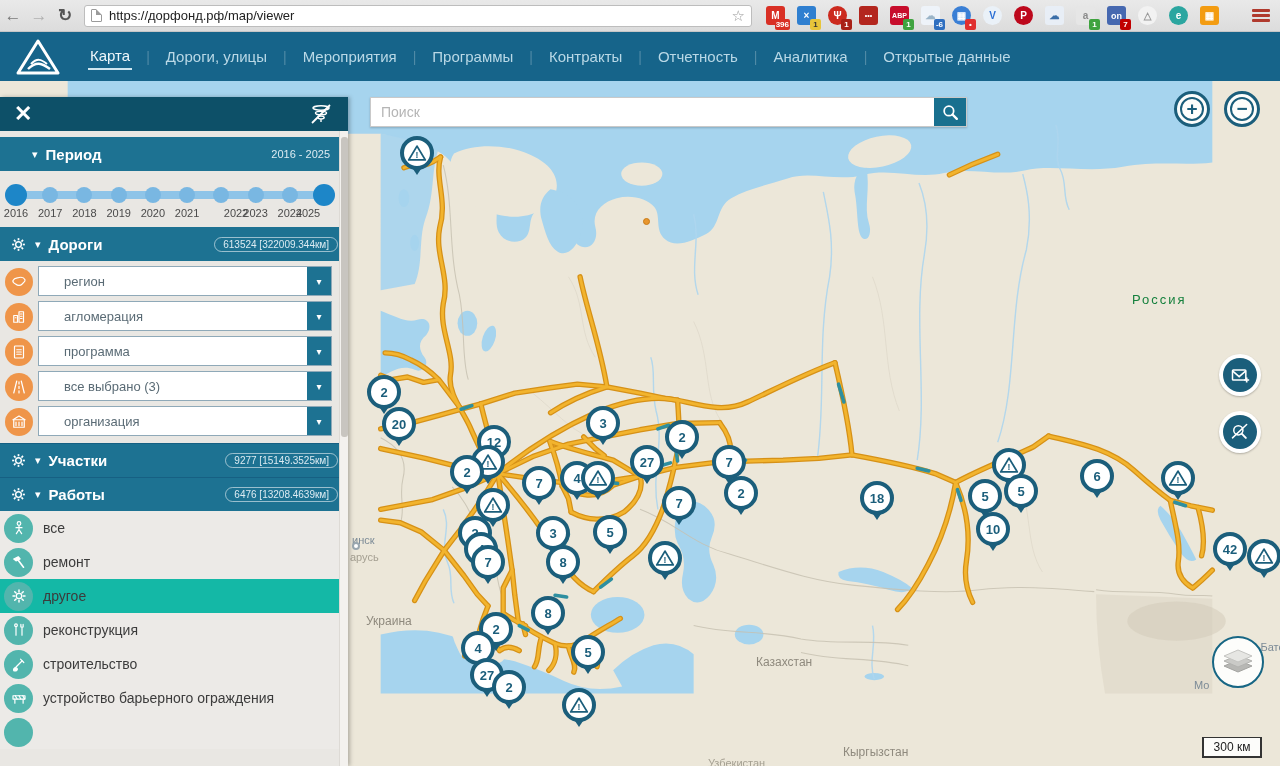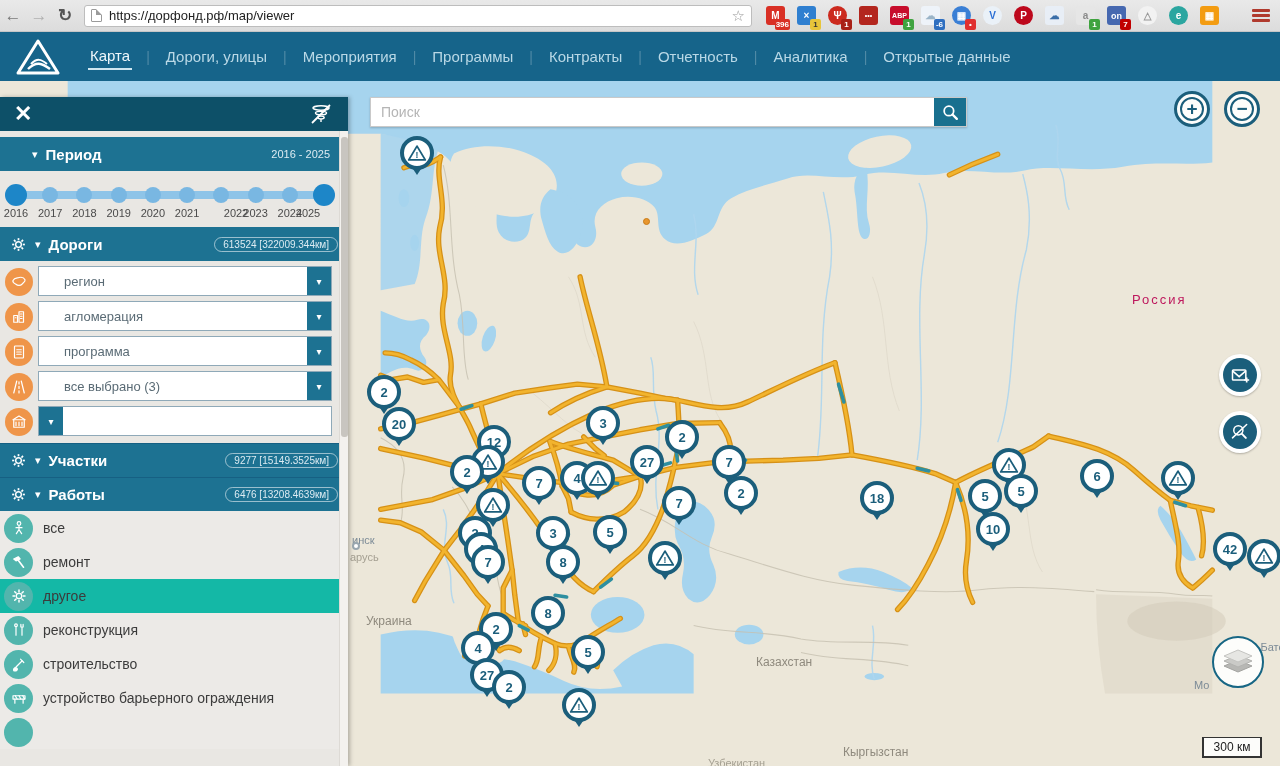--- a/index.html
+++ b/index.html
@@ -32,21 +32,21 @@
   .logo{width:44px;height:36px;margin:0 14px 0 16px;flex:0 0 auto;}
   .nav-items{display:flex;align-items:center;}
   .nav-item{color:#b9d8e6;font-size:15px;padding:4px 2px;margin:0 14px;cursor:pointer;white-space:nowrap;}
   .nav-item.active{color:#eef7fb;border-bottom:2px solid #cfe6f0;}
   .nav-sep{color:#4f8aa6;font-size:14px;}
 
   
   .map{position:absolute;left:0;top:81px;width:1280px;height:685px;background:#ece7d9;overflow:hidden;}
   .map svg.base{position:absolute;left:0;top:0;}
   .map-label{position:absolute;color:#8f8a7e;white-space:nowrap;pointer-events:none;}
-  .map-label.country-big{font-size:13px;letter-spacing:2px;color:#be185d;}
+  .map-label.country-big{font-size:13px;letter-spacing:2px;color:#15803d;}
   .map-label.country{font-size:12px;color:#8f8a7e;}
   .map-label.country-light{font-size:11px;color:#a5a092;}
   .map-label.city{font-size:11px;color:#7c8b97;}
 
   .marker{position:absolute;width:34px;height:34px;border-radius:50%;background:#fff;border:4px solid #1b5e7b;
     display:flex;align-items:center;justify-content:center;color:#1b5e7b;font-weight:bold;font-size:13px;cursor:pointer;z-index:10;}
   .marker:after{content:"";position:absolute;left:50%;top:26px;transform:translateX(-50%);
     border:6px solid transparent;border-top:9px solid #1b5e7b;}
   .poi-dot{position:absolute;width:7px;height:7px;border-radius:50%;background:#e8962e;border:1px solid #c97b16;z-index:5;}
   .ring-dot{position:absolute;width:8px;height:8px;border-radius:50%;background:#fff;border:2px solid #9aa7b0;z-index:5;}
@@ -585,20 +585,21 @@
         </div>
         <div class="f-circle">
           <svg width="18" height="18" viewBox="0 0 24 24" fill="none" stroke="#fff" stroke-width="1.6" stroke-linecap="round" stroke-linejoin="round">
             <path d="M9,4 L5,20 M15,4 L19,20"></path>
             <path d="M12,5 L12,8 M12,11 L12,14 M12,17 L12,20"></path>
           </svg>
         </div>
       </div>
       <div class="f-row">
         <div class="f-box">
+          <span class="lbl">организация</span>
           <div class="f-arrow">▾</div>
         </div>
         <div class="f-circle">
           <svg width="18" height="18" viewBox="0 0 24 24" fill="none" stroke="#fff" stroke-width="1.6" stroke-linecap="round" stroke-linejoin="round">
             <path d="M4,9 L12,4 L20,9"></path>
             <rect x="5" y="9" width="14" height="10"></rect>
             <path d="M8,12 L8,17 M12,12 L12,17 M16,12 L16,17"></path>
           </svg>
         </div>
       </div>

